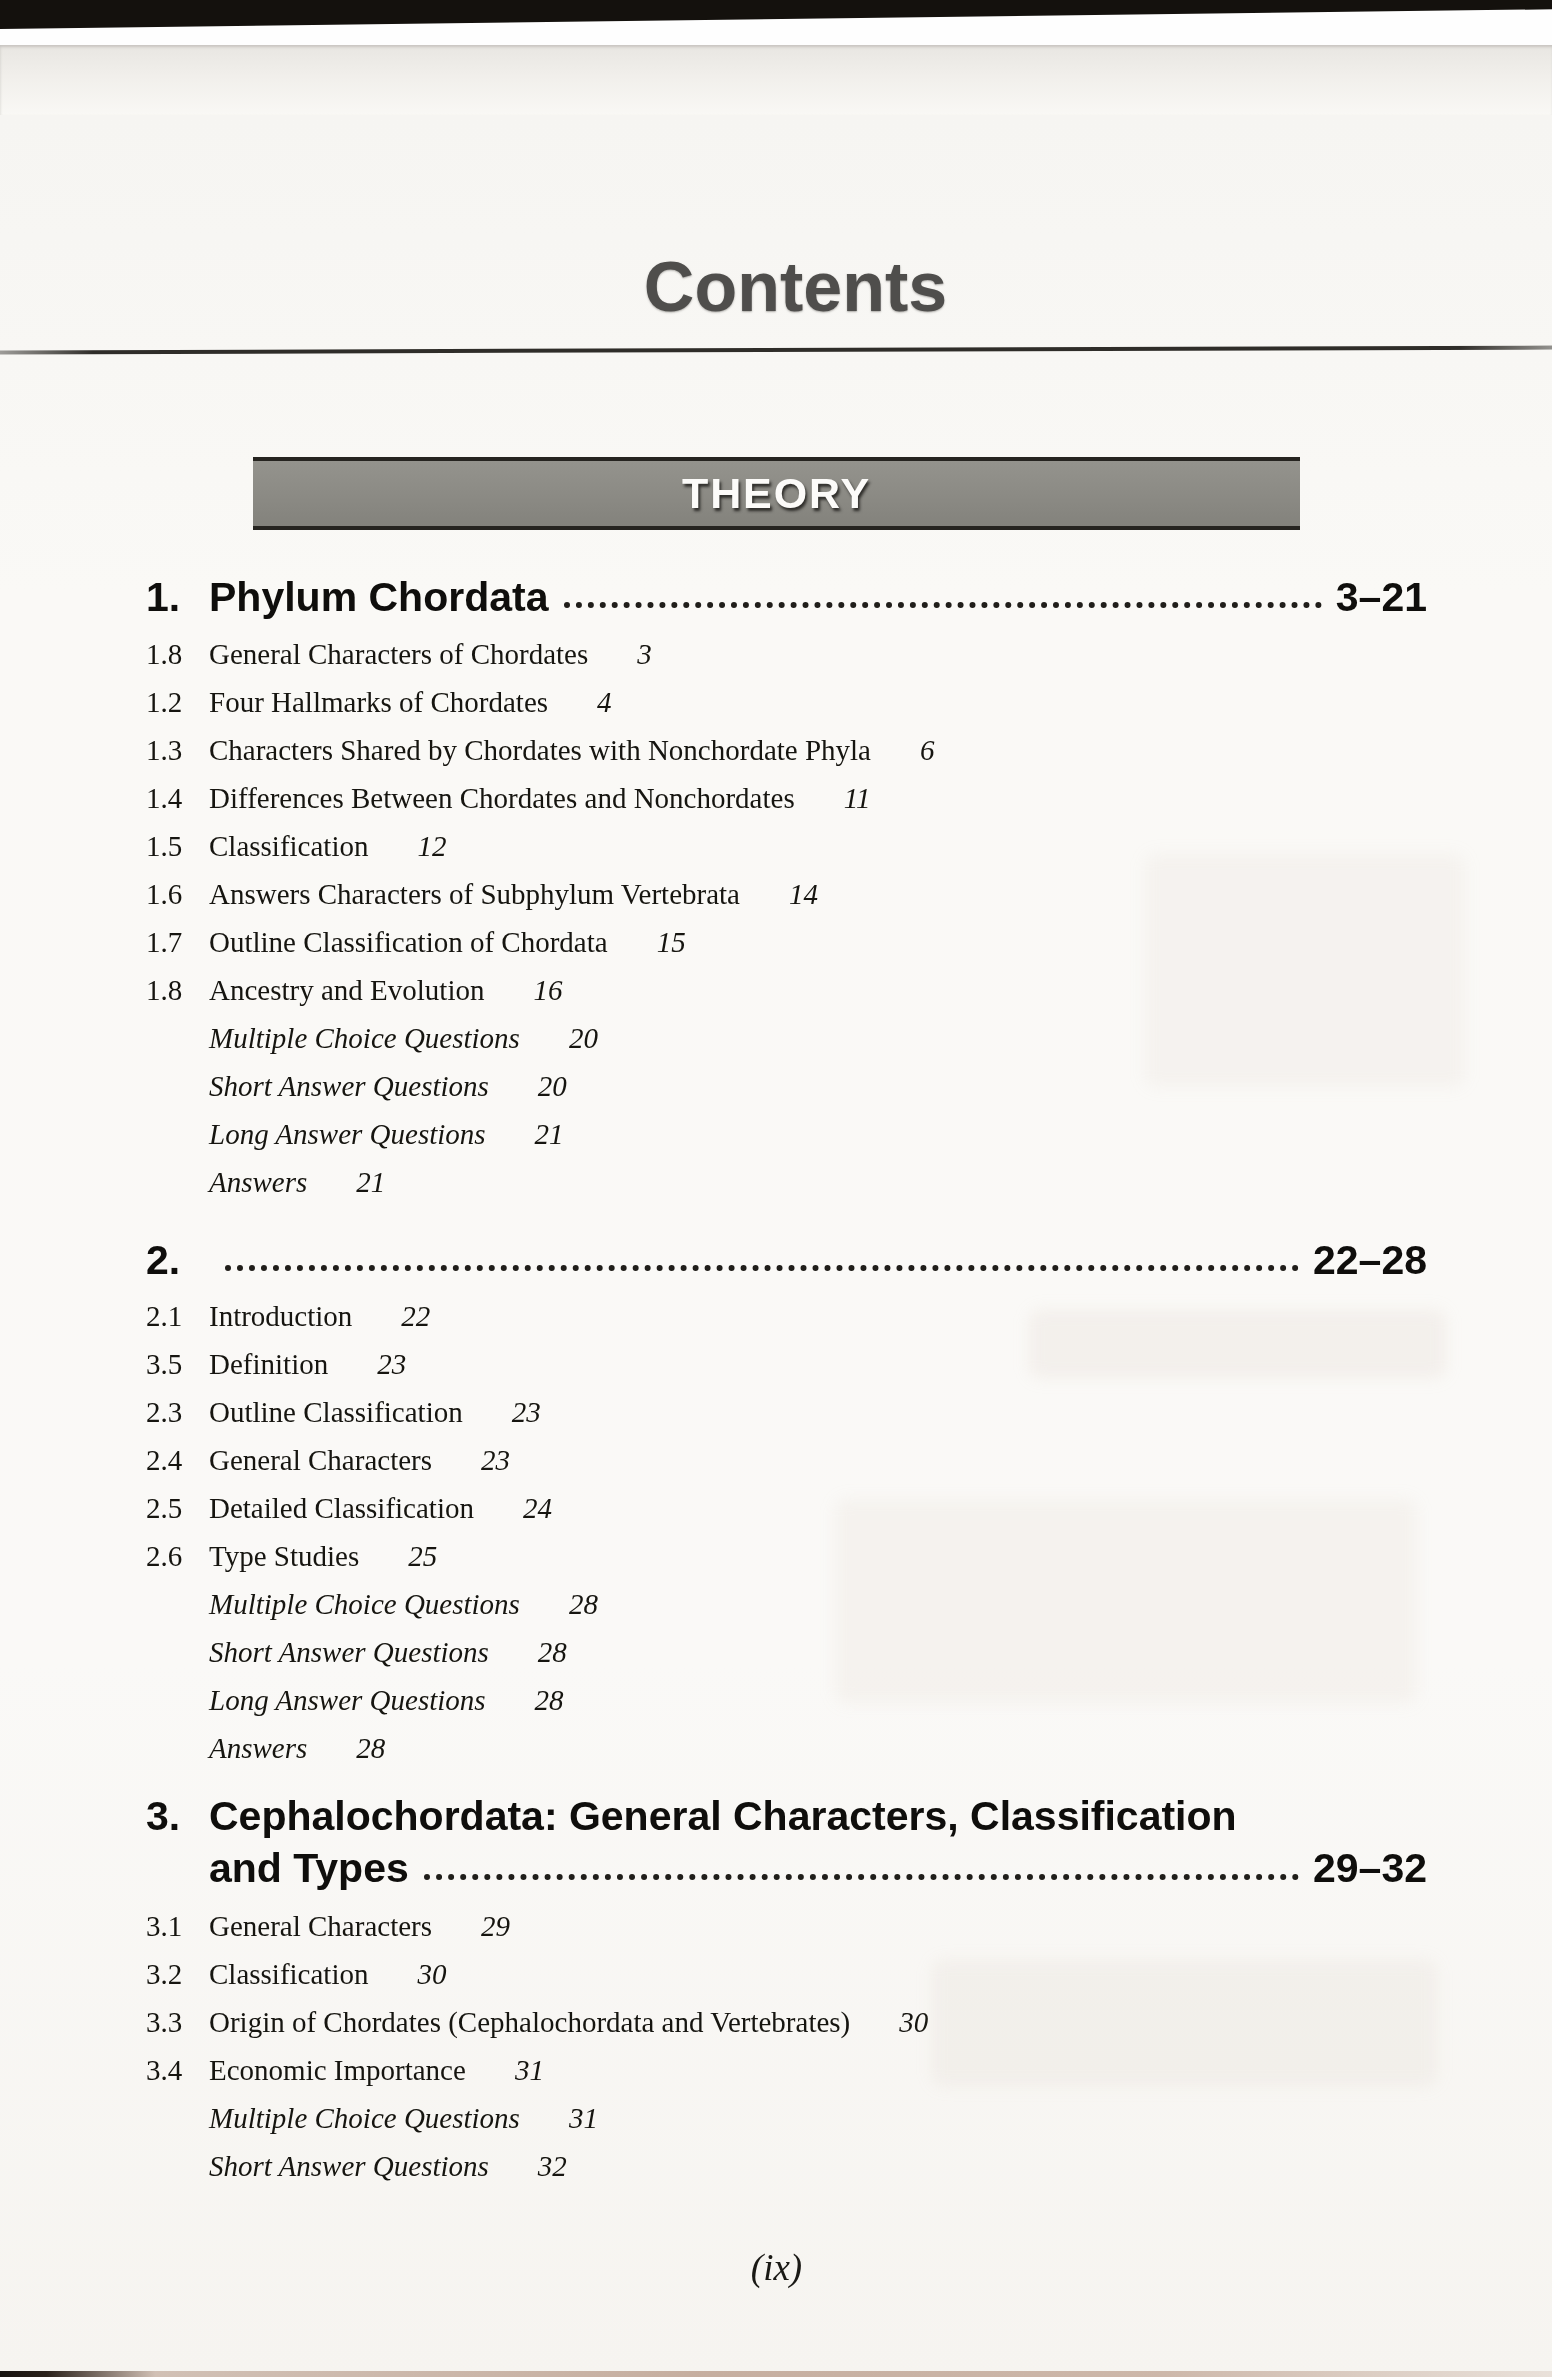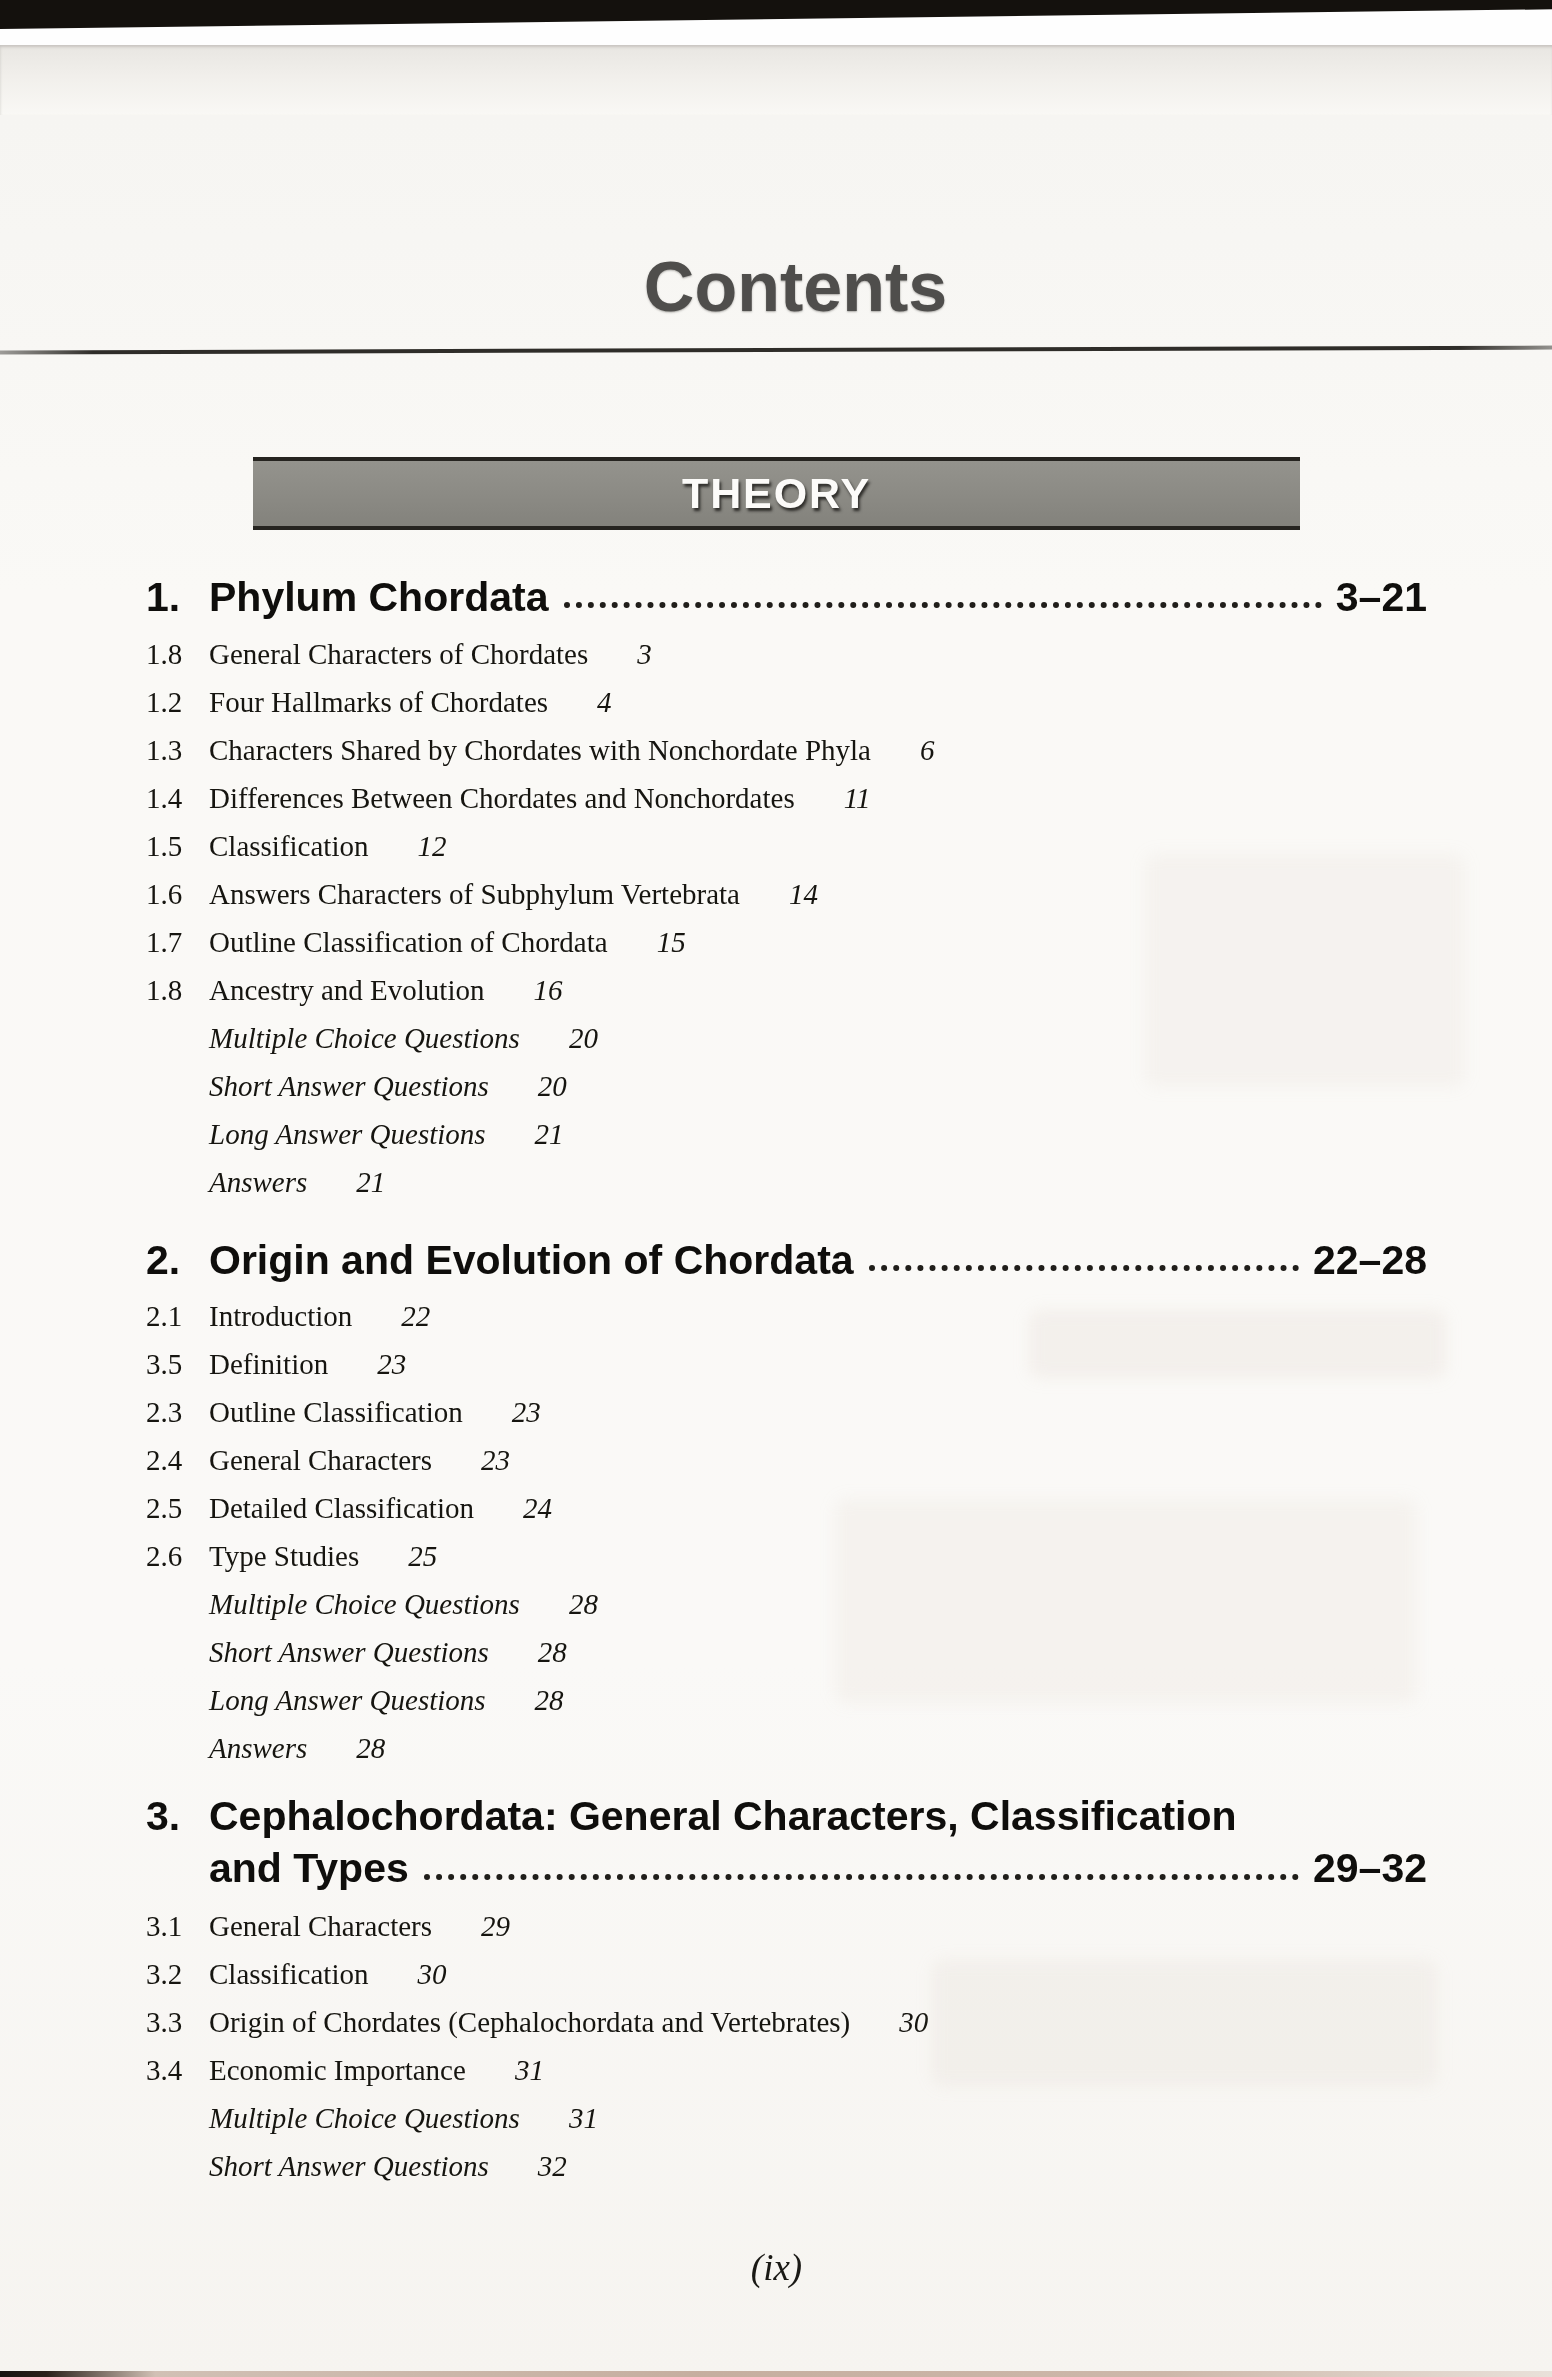--- a/index.html
+++ b/index.html
@@ -179,21 +179,20 @@
             <span class="num"></span>
             <span class="t">Answers</span>
             <span class="pg">21</span>
           </li>
       </ul>
     </section>
 
     <section class="chapter chapter-2">
       <div class="ch-head">
         <span class="ch-num">2.</span>
-        <span class="ch-title">Origin and Evolution of Chordata</span>
         <span class="leader"></span>
         <span class="ch-pages">22–28</span>
       </div>
       <ul class="items">
         <li class="row">
             <span class="num">2.1</span>
             <span class="t">Introduction</span>
             <span class="pg">22</span>
           </li>
         <li class="row">

